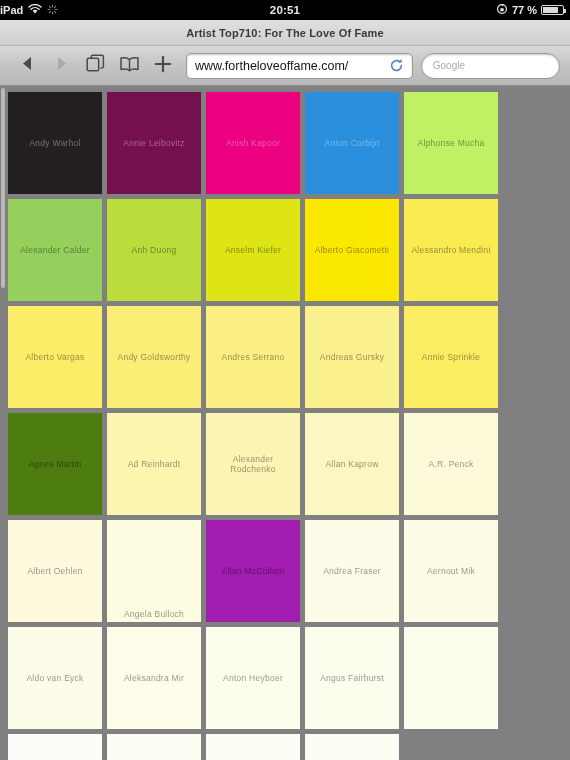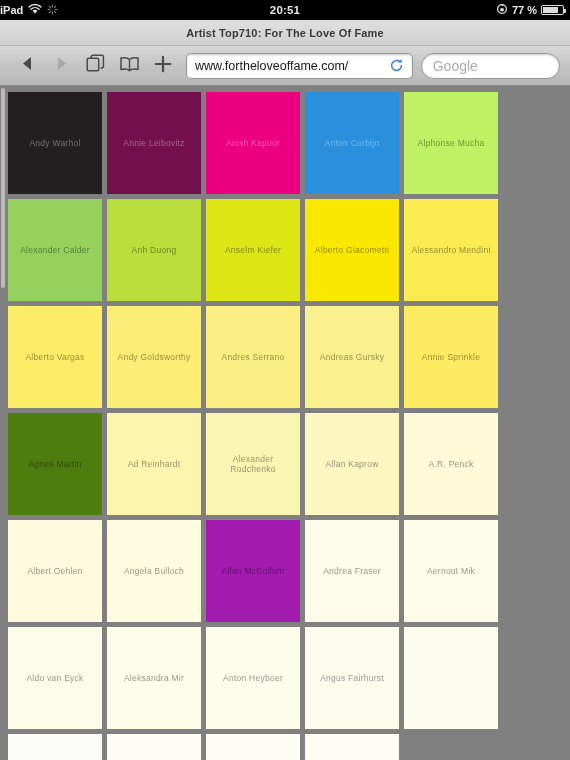--- a/index.html
+++ b/index.html
@@ -87,21 +87,21 @@
   .reload { width: 15px; height: 15px; flex: 0 0 auto; cursor: pointer; }
   .searchfield {
     flex: 1 1 38%;
     height: 26px;
     background: #fff;
     border: 1px solid #9a9a9a;
     border-radius: 13px;
     box-shadow: inset 0 1px 2px rgba(0,0,0,.22);
     display: flex; align-items: center;
     padding: 0 11px;
-    font-size: 14px; color: #acacac;
+    font-size: 10px; color: #acacac;
     overflow: hidden; white-space: nowrap;
   }
 
   
   .page {
     position: relative;
     width: 570px;
     height: 683px;
     background: #808080;
     overflow: hidden;
@@ -303,21 +303,21 @@
       </div>
       <div class="tile" style="background: rgb(252, 247, 192);">
         <span>Allan Kaprow</span>
       </div>
       <div class="tile" style="background: rgb(253, 250, 218);">
         <span>A.R. Penck</span>
       </div>
       <div class="tile" style="background: rgb(253, 250, 222);">
         <span>Albert Oehlen</span>
       </div>
-      <div class="tile" style="background: rgb(253, 251, 224);">
+      <div class="tile" style="background: rgb(253, 251, 224); align-items: flex-end;">
         <span>Angela Bulloch</span>
       </div>
       <div class="tile" style="background: #a21caf;">
         <span>Allan McCollum</span>
       </div>
       <div class="tile" style="background: rgb(253, 252, 233);">
         <span>Andrea Fraser</span>
       </div>
       <div class="tile" style="background: rgb(253, 252, 230);">
         <span>Aernout Mik</span>

